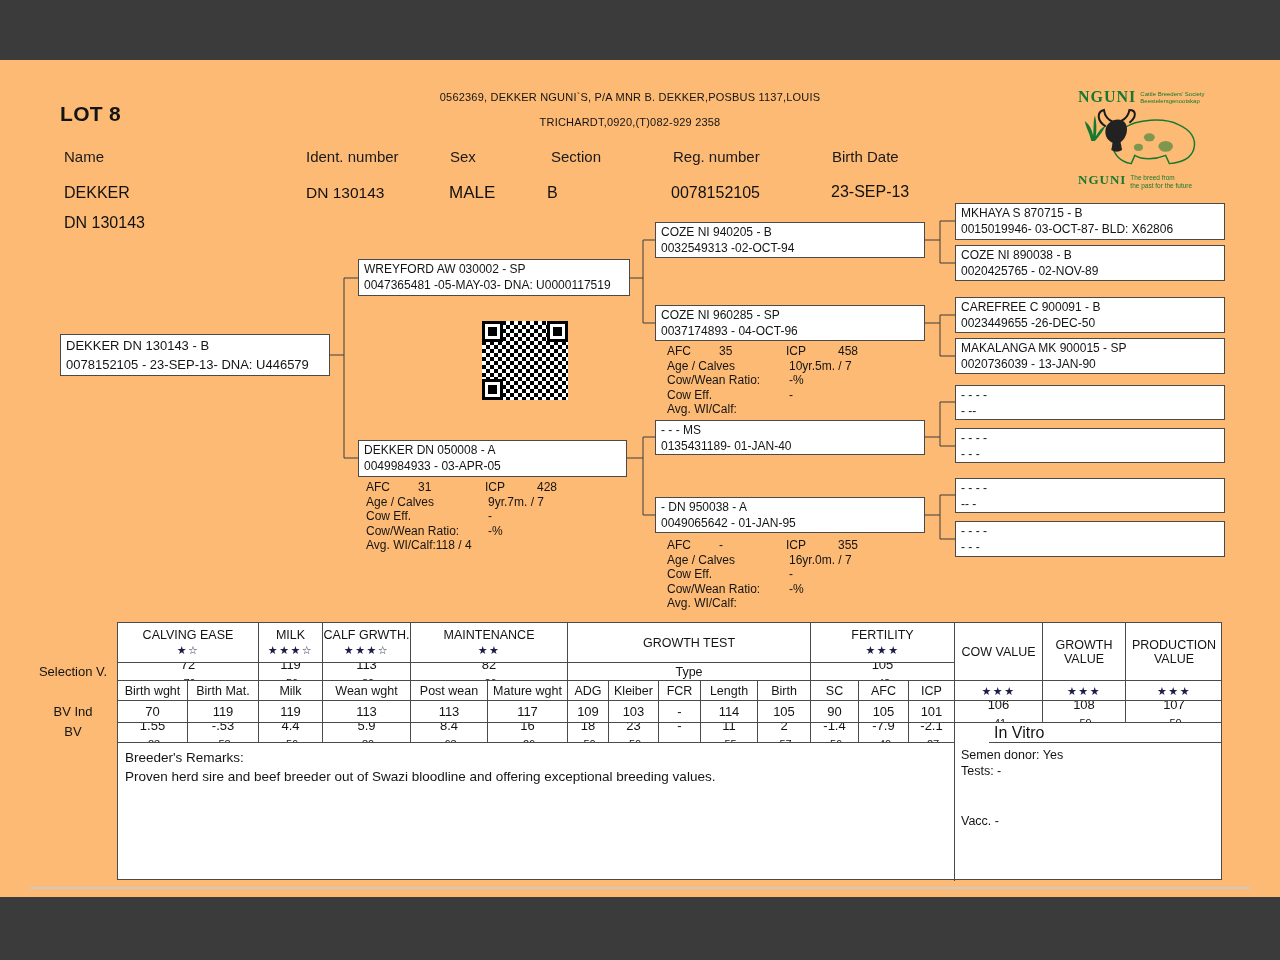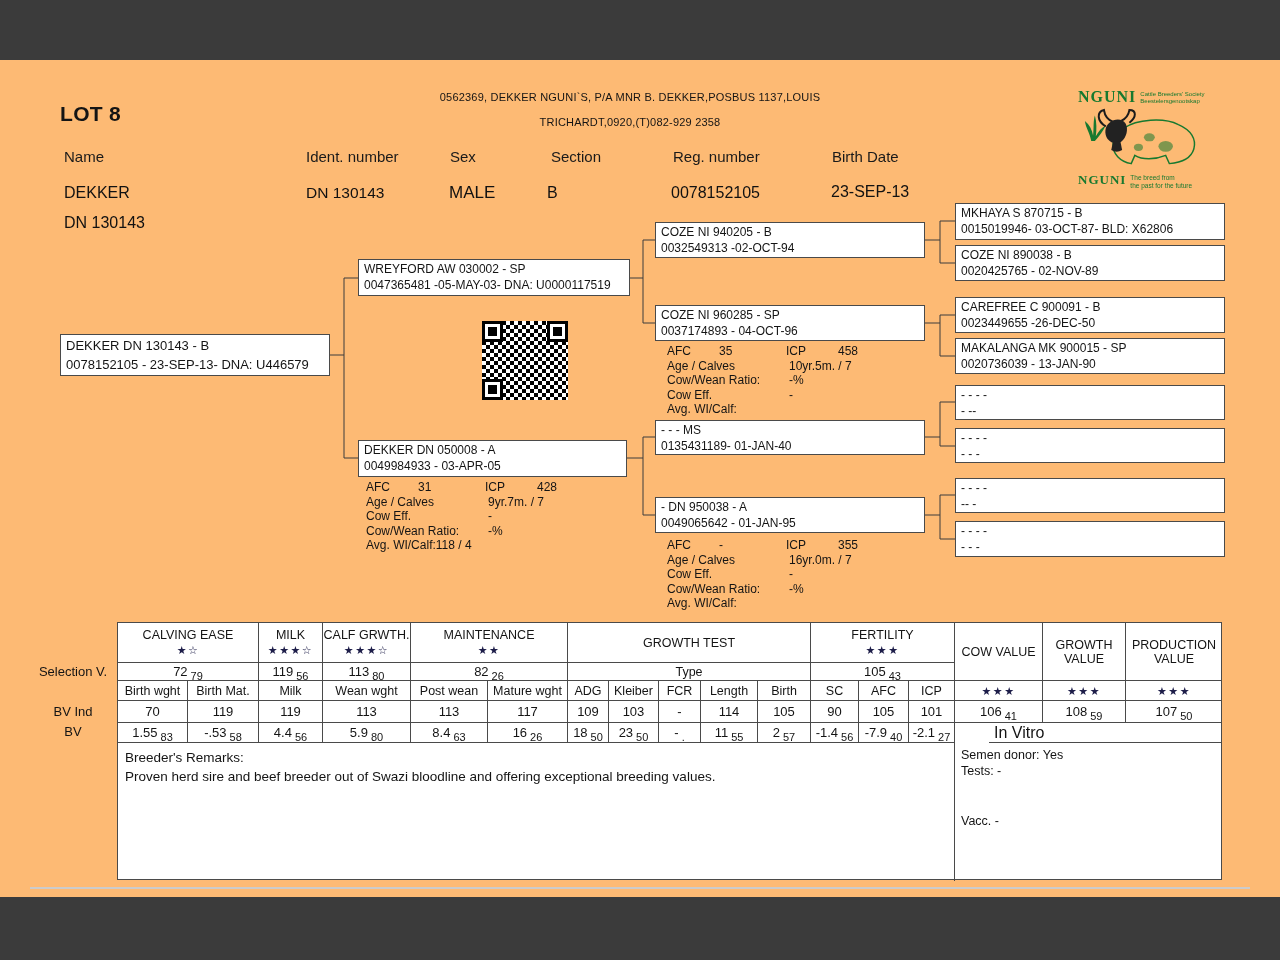--- a/index.html
+++ b/index.html
@@ -48,21 +48,21 @@
     display:grid;
     grid-template-columns:70px 71px 64px 88px 77px 80px 41px 50px 42px 57px 53px 48px 50px 46px 88px 83px 96px;
     grid-template-rows:40px 18px 20px 22px 20px 138px;
     border:1px solid #4a4a4a; background:#fff; }
   .c { border-right:1px solid #4a4a4a; border-bottom:1px solid #4a4a4a;
        display:flex; align-items:center; justify-content:center; text-align:center;
        overflow:hidden; font-size:12.5px; line-height:14px; }
   .c.nbr { border-right:none; } .c.nbb { border-bottom:none; }
   .c.group { flex-direction:column; justify-content:center; gap:1px; }
   .stars { font-size:11px; letter-spacing:1.5px; color:#1d1d49; }
-  .c.num { font-size:13px; }
+  .c.num { font-size:13px;flex-direction:column; }
   .sub { font-size:11px; margin-left:3px; position:relative; top:4px; }
   .c.invitro { justify-content:flex-start; padding-left:5px; font-size:16px;margin-left:34px; }
   .c.remarks { flex-direction:column; align-items:flex-start; justify-content:flex-start;
                text-align:left; padding:5px 7px; font-size:13.5px; line-height:19px; }
   .c.panel { flex-direction:column; align-items:flex-start; justify-content:flex-start;
              text-align:left; padding:4px 6px; font-size:12.5px; line-height:16px; }
   .panel .gap { height:34px; }
   .sidelbl { position:absolute; left:30px; width:86px; text-align:center; font-size:13px; }
 </style>
 </head>

